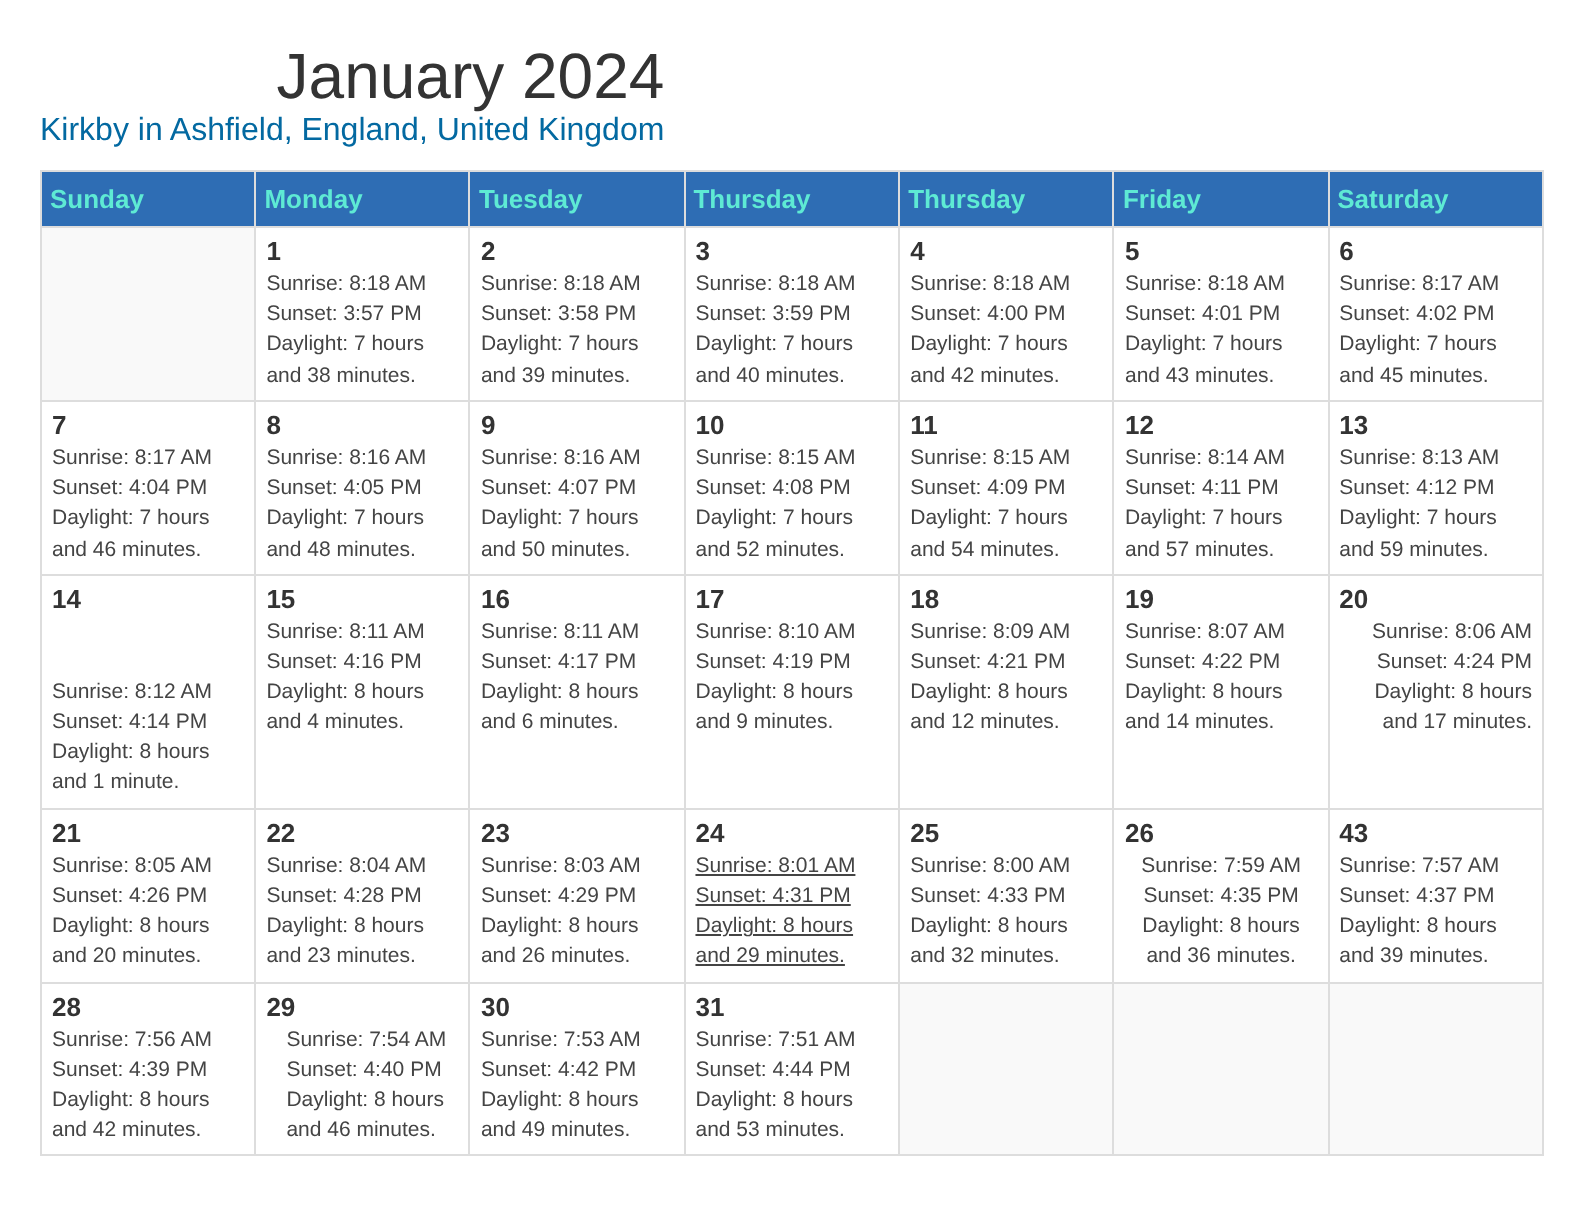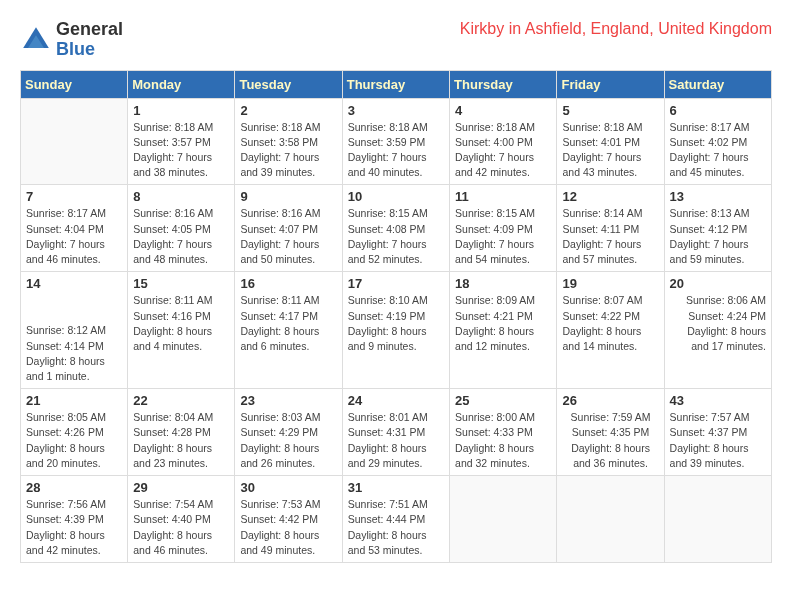--- a/index.html
+++ b/index.html
@@ -44,29 +44,29 @@
       text-align: right;
     }
     .title-block h1 {
       font-size: 32px;
       font-weight: normal;
       color: #333;
     }
     .title-block h2 {
       font-size: 16px;
       font-weight: normal;
-      color: #ef4444;
+      color: #0369a1;
     }
     .calendar {
       width: 100%;
       border-collapse: collapse;
     }
     .calendar thead tr th {
       background-color: #2e6db4;
-      color: #fef9c3;
+      color: #5eead4;
       font-size: 13px;
       font-weight: bold;
       padding: 6px 4px;
       border: 1px solid #ddd;
       text-align: left;
     }
     .calendar tbody tr td {
       border: 1px solid #ddd;
       vertical-align: top;
       padding: 4px 5px;
@@ -87,31 +87,22 @@
     .day-info {
       font-size: 10.5px;
       color: #444;
       line-height: 1.45;
     }
   </style>
 </head>
 <body>
 
 <div class="header">
-  <div class="logo">
-    <svg class="logo-icon" viewBox="0 0 40 40" xmlns="http://www.w3.org/2000/svg">
-      <polygon points="20,4 36,30 4,30" fill="#2e6db4"></polygon>
-      <polygon points="20,14 30,30 10,30" fill="#5a9fd4" opacity="0.5"></polygon>
-    </svg>
-    <div class="logo-text">
-      <span class="logo-general">General</span>
-      <span class="logo-blue">Blue</span>
-    </div>
-  </div>
   <div class="title-block">
+    <h1>January 2024</h1>
     <h2>Kirkby in Ashfield, England, United Kingdom</h2>
   </div>
 </div>
 
 <table class="calendar">
   <thead>
     <tr>
     <th>Sunday</th>
         <th>Monday</th>
         <th>Tuesday</th>
@@ -286,21 +277,21 @@
         </td>
         <td>
           <div class="day-number">23</div>
           <div class="day-info" style="white-space: pre-line;">Sunrise: 8:03 AM
 Sunset: 4:29 PM
 Daylight: 8 hours
 and 26 minutes.</div>
         </td>
         <td>
           <div class="day-number">24</div>
-          <div class="day-info" style="white-space: pre-line;">Sunrise: 8:01 AM
+          <div class="day-info" style="white-space: pre-line; text-decoration: underline;">Sunrise: 8:01 AM
 Sunset: 4:31 PM
 Daylight: 8 hours
 and 29 minutes.</div>
         </td>
         <td>
           <div class="day-number">25</div>
           <div class="day-info" style="white-space: pre-line;">Sunrise: 8:00 AM
 Sunset: 4:33 PM
 Daylight: 8 hours
 and 32 minutes.</div>
@@ -323,21 +314,21 @@
       <tr>
         <td>
           <div class="day-number">28</div>
           <div class="day-info" style="white-space: pre-line;">Sunrise: 7:56 AM
 Sunset: 4:39 PM
 Daylight: 8 hours
 and 42 minutes.</div>
         </td>
         <td>
           <div class="day-number">29</div>
-          <div class="day-info" style="white-space: pre-line;">Sunrise: 7:54 AM
+          <div class="day-info" style="white-space: pre-line; margin-left: 10px;">Sunrise: 7:54 AM
 Sunset: 4:40 PM
 Daylight: 8 hours
 and 46 minutes.</div>
         </td>
         <td>
           <div class="day-number">30</div>
           <div class="day-info" style="white-space: pre-line;">Sunrise: 7:53 AM
 Sunset: 4:42 PM
 Daylight: 8 hours
 and 49 minutes.</div>

